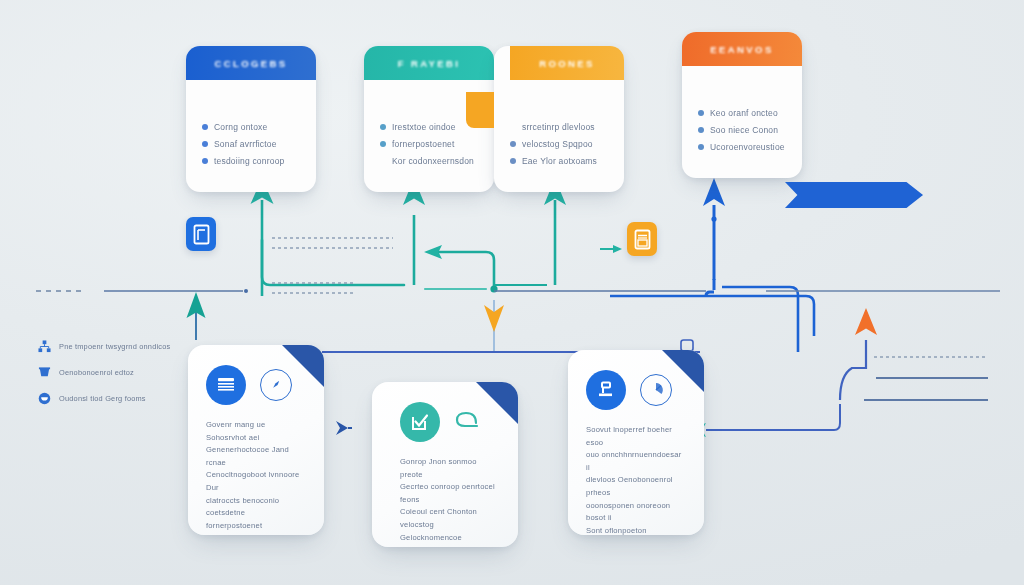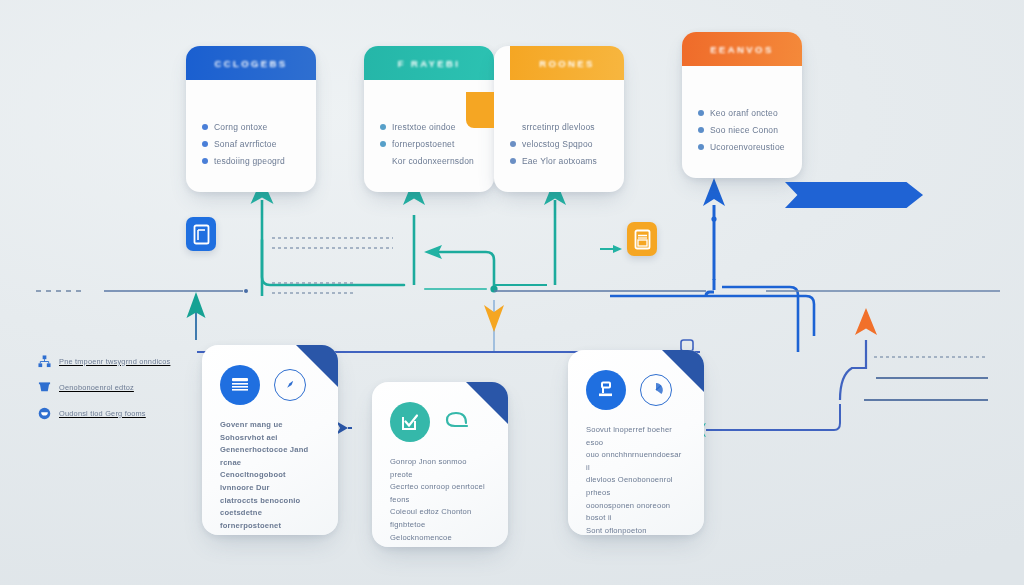--- a/index.html
+++ b/index.html
@@ -69,21 +69,21 @@
     display:flex;align-items:center;justify-content:center;
   }
   .circ-out{
     width:30px;height:30px;border-radius:50%;
     border:1.6px solid currentColor;
     display:flex;align-items:center;justify-content:center;
   }
   .para{font-size:7.6px;line-height:12.6px;}
 
   
-  .legend{position:absolute;left:38px;top:355px;width:150px;text-decoration:underline;}
+  .legend{position:absolute;left:38px;top:340px;width:150px;}
   .legend-item{display:flex;align-items:center;gap:8px;margin-bottom:13px;}
   .legend-ic{width:13px;height:13px;color:#2f6fd0;flex:0 0 auto;filter:blur(.35px);}
   .legend-tx{font-size:7.4px;line-height:10px;}
 
   
   .sq-ic{
     position:absolute;width:30px;height:34px;border-radius:7px;
     display:flex;align-items:center;justify-content:center;
     box-shadow:0 3px 7px rgba(60,80,110,.18);
   }
@@ -188,21 +188,21 @@
         <li>
             <span class="bdot" style="background:#4a7fd8"></span>
             <span class="ptxt">Corng ontoxe</span>
           </li>
         <li>
             <span class="bdot" style="background:#4a7fd8"></span>
             <span class="ptxt">Sonaf avrrfictoe</span>
           </li>
         <li>
             <span class="bdot" style="background:#4a7fd8"></span>
-            <span class="ptxt">tesdoiing gpeogrd</span>
+            <span class="ptxt">tesdoiing conroop</span>
           </li>
       </ul>
     </div>
   </div>
 
   <div class="card" style="left:364px;top:46px;width:130px;height:146px;">
     <div class="card-head" style="background:linear-gradient(95deg,#25b6a8,#2cc2b2);">
       <span class="ptxt-w">F RAYEBI</span>
     </div>
     <div class="card-body">
@@ -309,21 +309,21 @@
     </div>
     <div class="legend-item">
       <svg class="legend-ic" viewBox="0 0 14 14">
         <circle cx="7" cy="7" r="6.2" fill="#2f6fd0"></circle>
         <path d="M3.4 5.6 H10.6 A3.6 3.6 0 0 1 3.4 5.6 Z" fill="#ffffff"></path>
       </svg>
       <span class="ptxt legend-tx">Oudonsl tiod Gerg fooms</span>
     </div>
   </div>
 
-  <div class="bcard" style="left:202px;top:345px;width:136px;height:190px;font-weight:bold;">
+  <div class="bcard" style="left:188px;top:345px;width:136px;height:190px;">
     <div class="fold"></div>
     <div class="bcard-inner">
       <div class="icon-row">
         <div class="circ" style="background:#1f6fe0;">
           <svg width="20" height="18" viewBox="0 0 20 18">
             <rect x="2" y="2" width="16" height="3.2" rx="1" fill="#fff"></rect>
             <rect x="2" y="7" width="16" height="1.6" fill="#fff"></rect>
             <rect x="2" y="10" width="16" height="1.6" fill="#fff"></rect>
             <rect x="2" y="13" width="16" height="1.6" fill="#fff"></rect>
           </svg>
@@ -339,40 +339,40 @@
         <div>Govenr mang ue Sohosrvhot aei</div>
         <div>Genenerhoctocoe Jand rcnae</div>
         <div>Cenocltnogoboot lvnnoore Dur</div>
         <div>clatroccts benoconio coetsdetne</div>
         <div>fornerpostoenet neghnypgapeo</div>
 
       </div>
     </div>
   </div>
 
-  <div class="bcard" style="left:372px;top:382px;width:136px;height:165px;">
+  <div class="bcard" style="left:372px;top:382px;width:136px;height:165px;padding-left:10px;">
     <div class="fold"></div>
     <div class="bcard-inner">
       <div class="icon-row">
         <div class="circ" style="background:#35b8aa;">
           <svg width="20" height="20" viewBox="0 0 20 20">
             <path d="M3 5 L3 17 L15 17 L15 9" fill="none" stroke="#fff" stroke-width="2"></path>
             <path d="M5.5 9.5 L9 13.5 L17 3.5" fill="none" stroke="#fff" stroke-width="2.2" stroke-linecap="round"></path>
           </svg>
         </div>
         <div style="color:#35b8aa;">
           <svg width="26" height="22" viewBox="0 0 26 22">
             <path d="M22 14 Q22 4 12 4 Q3 4 3 11 Q3 17 11 17 L23 17" fill="none" stroke="#35b8aa" stroke-width="2.2" stroke-linecap="round"></path>
           </svg>
         </div>
       </div>
       <div class="para ptxt">
         <div>Gonrop Jnon sonmoo preote</div>
         <div>Gecrteo conroop oenrtocel feons</div>
-        <div>Coleoul edtoz Chonton fignbtetoe</div>
+        <div>Coleoul cent Chonton velocstog</div>
         <div>Gelocknomencoe cenatsepomno</div>
 
       </div>
     </div>
   </div>
 
   <div class="bcard" style="left:540px;top:350px;width:136px;height:185px;margin-left:28px;">
     <div class="fold"></div>
     <div class="bcard-inner">
       <div class="icon-row">

